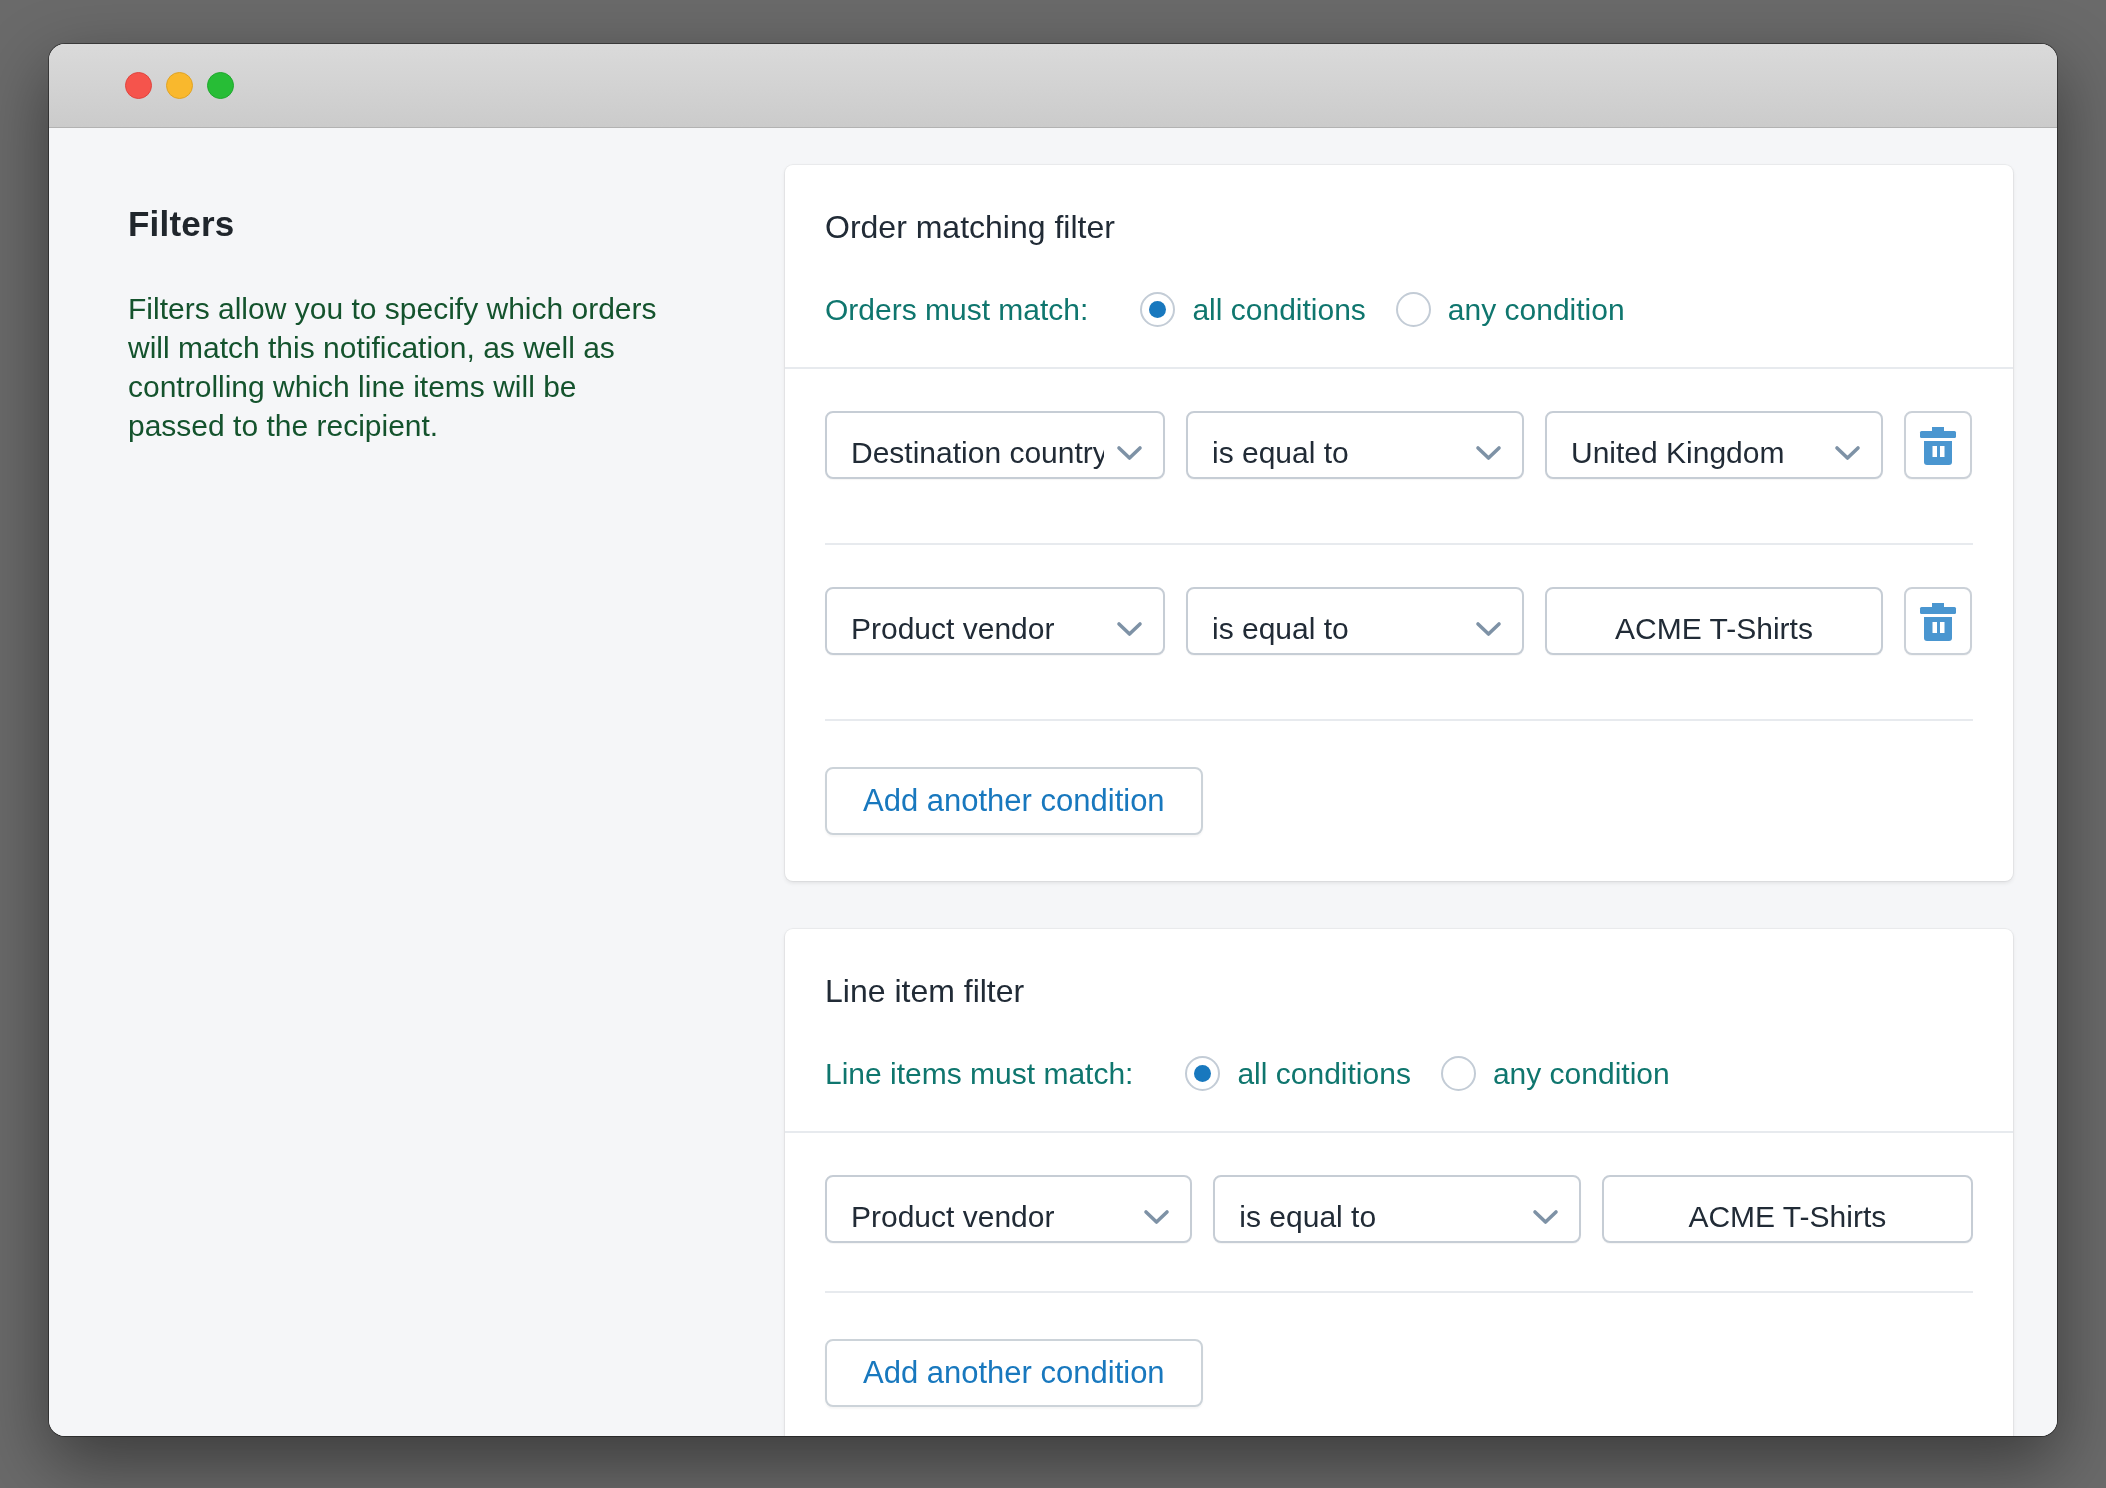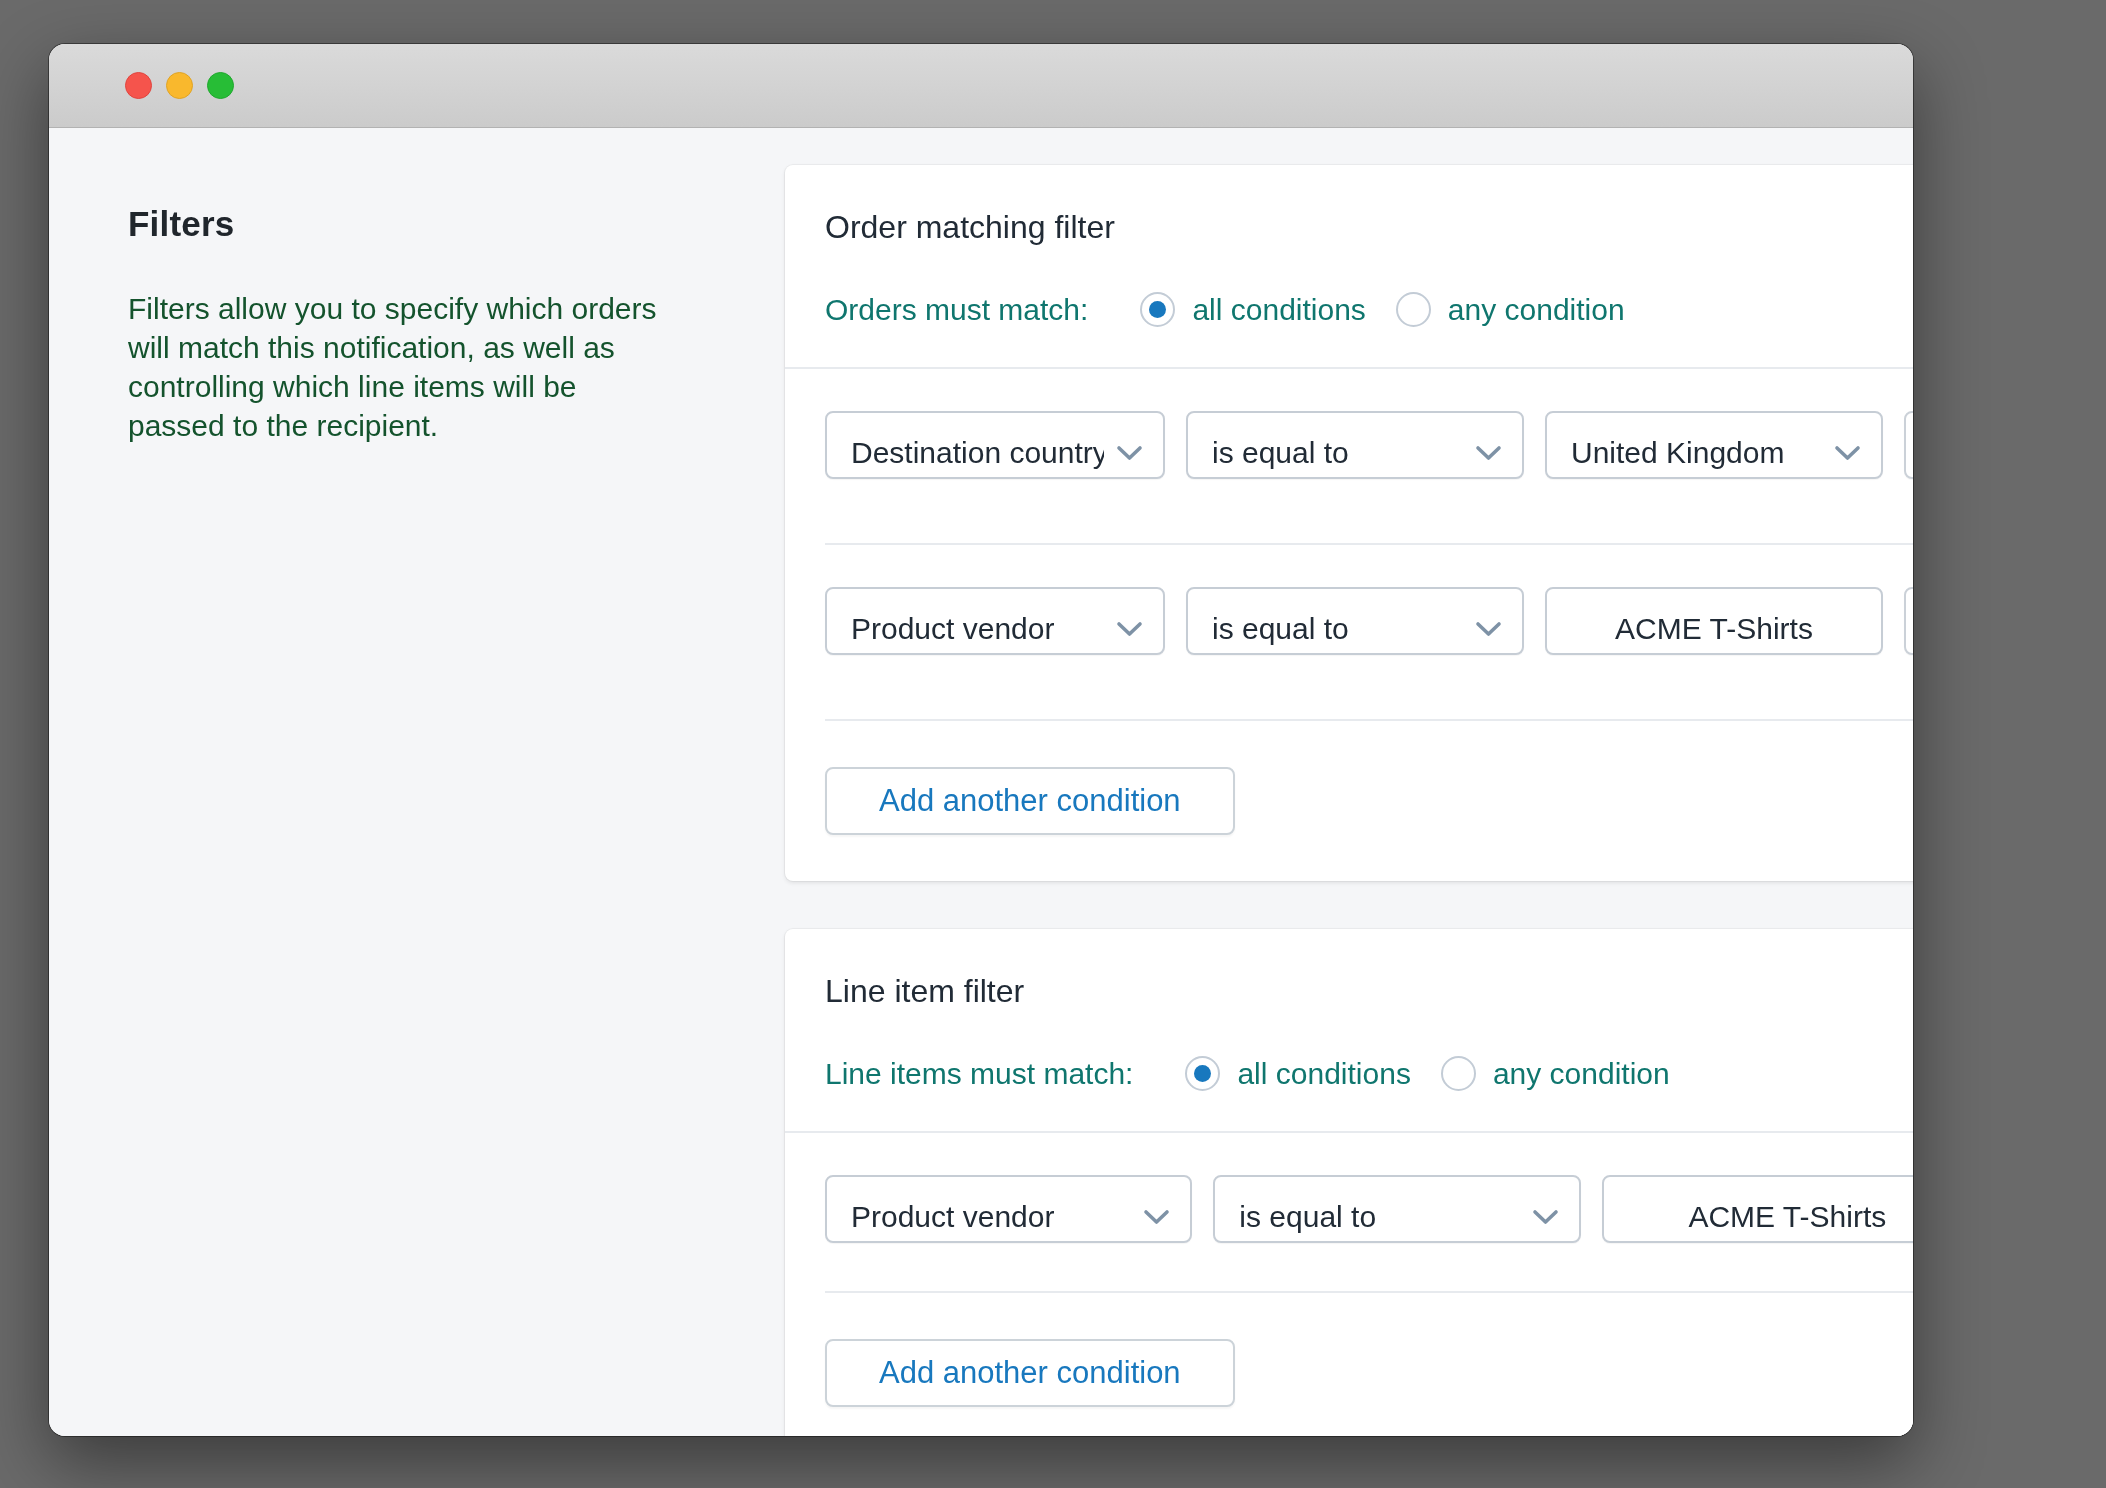--- a/index.html
+++ b/index.html
@@ -8,21 +8,21 @@
     font-family: "Liberation Sans", "DejaVu Sans", sans-serif;
     background: #6a6a6a;
     position: relative;
     overflow: hidden;
   }
 
   
   .window {
     position: absolute;
     left: 49px; top: 44px;
-    width: 1864px; height: 1392px;
+    width: 2008px; height: 1392px;
     border-radius: 16px;
     background: #f5f6f8;
     box-shadow: 0 0 0 1px rgba(0,0,0,0.4), 0 26px 70px rgba(0,0,0,0.45);
     overflow: hidden;
     display: flex;
     flex-direction: column;
   }
   .titlebar {
     height: 84px;
     flex: 0 0 84px;
@@ -157,21 +157,21 @@
     background: #ffffff;
     display: flex; align-items: center; justify-content: center;
     box-shadow: 0 1px 1px rgba(22,29,37,0.04);
     cursor: pointer;
   }
 
   .add-row { padding: 46px 40px 46px; }
   .card.lineitem .add-row { padding-bottom: 42px; }
   .add-btn {
     height: 68px;
-    padding: 0 52px;
+    padding: 0 36px;
     border: 2px solid #ccd3d9;
     border-radius: 8px;
     background: #ffffff;
     color: #1878be;
     font-size: 31px;
     font-family: "Liberation Sans", "DejaVu Sans", sans-serif;
     box-shadow: 0 2px 2px rgba(22,29,37,0.04);
     cursor: pointer;
   }
 </style>

